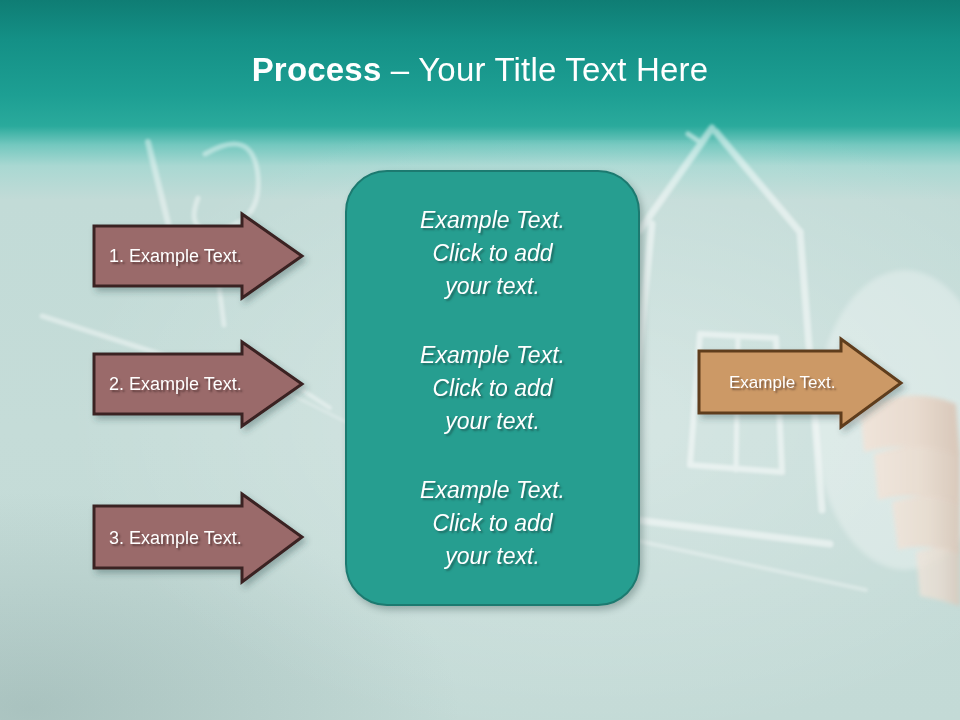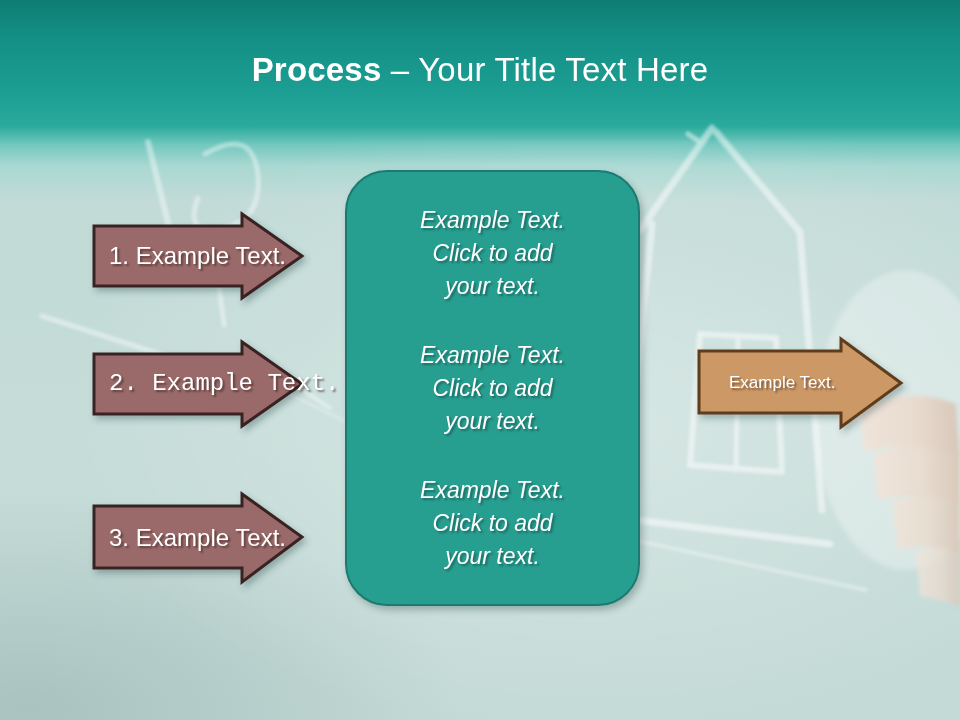--- a/index.html
+++ b/index.html
@@ -108,28 +108,28 @@
     align-items: center;
   }
   .arrow .arrow-svg {
     position: absolute;
     left: 0; top: 0;
     overflow: visible;
   }
   .arrow .arrow-label {
     position: relative;
     color: #ffffff;
-    font-size: 24px;
+    font-size: 18px;
     line-height: 22px;
     white-space: nowrap;
     text-shadow: 2px 2px 2px rgba(40,20,20,0.5);
   }
 
   .arrow-1 { left: 92px;  top: 212px; width: 212px; height: 88px; }
-  .arrow-2 { left: 92px;  top: 340px; width: 212px; height: 88px; font-family: Liberation Mono, monospace; }
+  .arrow-2 { left: 92px;  top: 340px; width: 212px; height: 88px; }
   .arrow-3 { left: 92px;  top: 492px; width: 212px; height: 92px; }
   .arrow-1 .arrow-label,
   .arrow-2 .arrow-label,
   .arrow-3 .arrow-label { margin-left: 17px; }
 
   .arrow-out {
     left: 697px; top: 337px; width: 207px; height: 92px;
   }
   .arrow-out .arrow-label { margin-left: 32px; font-size: 17px; }
 

